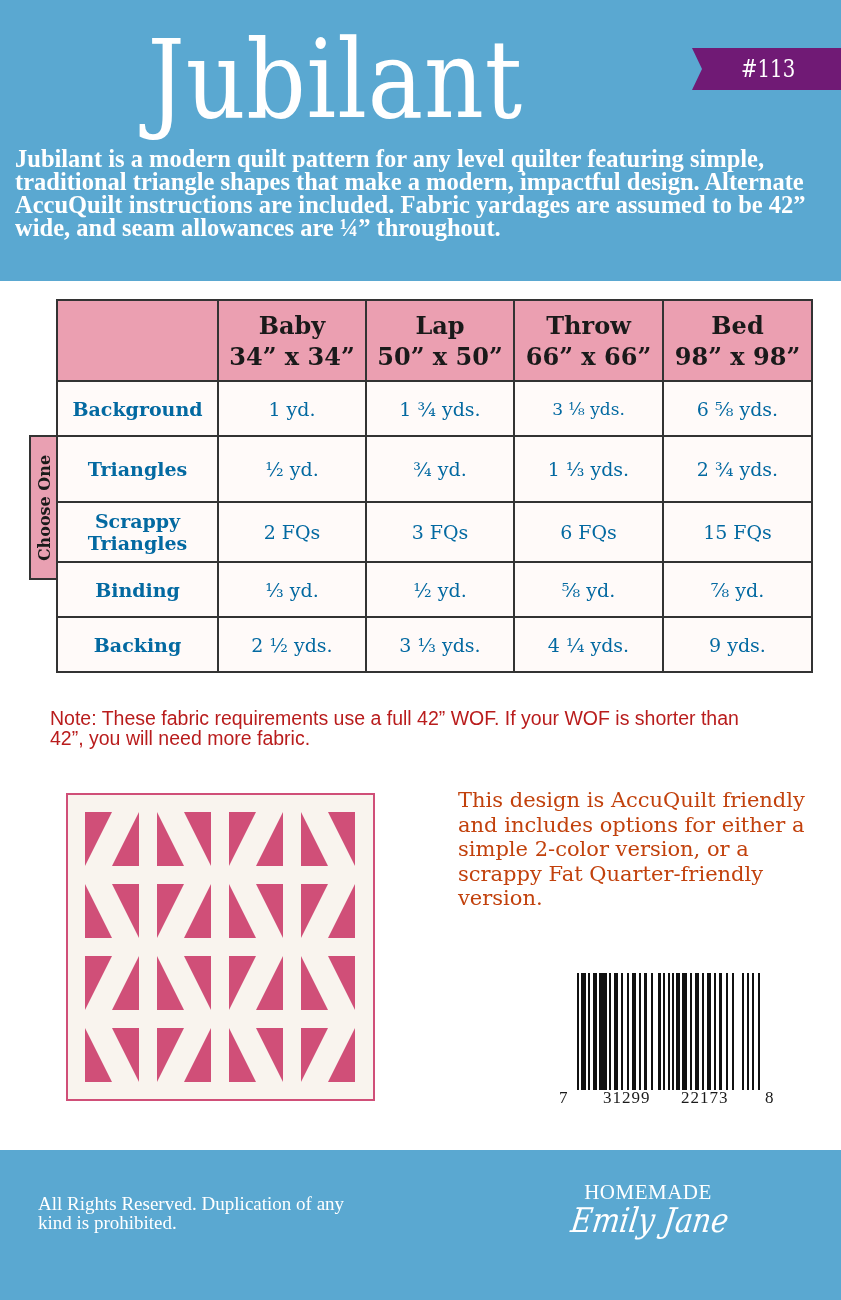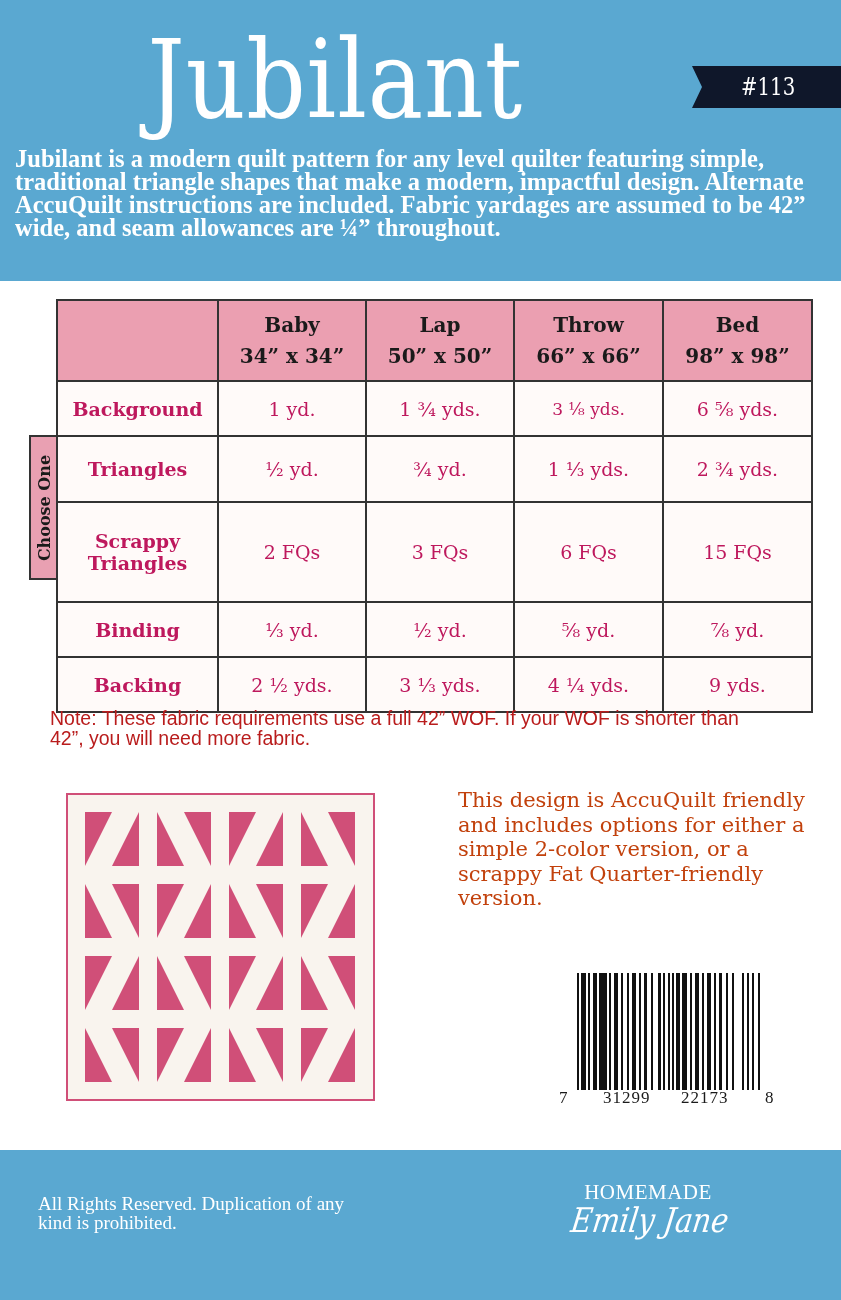--- a/index.html
+++ b/index.html
@@ -10,22 +10,22 @@
     position: absolute; left: 0; top: 0; width: 841px; height: 281px;
     background: #5aa8d1;
   }
   .title {
     position: absolute; left: 146px; top: 20px; width: 440px; text-align: center;
     font-family: "DejaVu Serif", serif; font-size: 108px; line-height: 120px;
     color: #ffffff; letter-spacing: 1px; font-weight: normal;
     transform: scaleX(0.86); transform-origin: left center;
   }
   .badge {
-    position: absolute; left: 692px; top: 66px; width: 149px; height: 42px;
-    background: #0f172a;
+    position: absolute; left: 692px; top: 48px; width: 149px; height: 42px;
+    background: #701a75;
     clip-path: polygon(0 0, 100% 0, 100% 100%, 0 100%, 10px 50%);
   }
   .badge-text {
     position: absolute; left: 0; top: 0; width: 100%; height: 100%;
     display: flex; align-items: center; justify-content: center;
     font-family: "DejaVu Serif", serif; font-size: 24px; color: #ffffff;
     padding-left: 4px; transform: scaleX(0.82);
   }
   .intro {
     position: absolute; left: 15px; top: 147px; width: 800px;
@@ -47,28 +47,28 @@
   }
   table.req {
     position: absolute; left: 56px; top: 299px; width: 755px;
     border-collapse: collapse; table-layout: fixed;
   }
   table.req td, table.req th {
     border: 2px solid #333; text-align: center; vertical-align: middle;
     font-family: "DejaVu Serif", serif;
   }
   table.req th {
-    background: #eb9fb1; font-weight: bold; font-size: 20px; line-height: 31px;
+    background: #eb9fb1; font-weight: bold; font-size: 24px; line-height: 31px;
     height: 81px; color: #1a1a1a;
   }
-  table.req td { background: #fffaf9; font-size: 19px; color: #be185d; }
+  table.req td { background: #fffaf9; font-size: 19px; color: #0369a1; }
   table.req td.label { font-weight: bold; font-size: 19px; line-height: 22px; }
   .r-bg td { height: 55px; }
   .r-tri td { height: 66px; }
-  .r-scr td { height: 100px; }
+  .r-scr td { height: 60px; }
   .r-bind td { height: 55px; margin-left: 12px; }
   .r-back td { height: 55px; }
 
   .note {
     position: absolute; left: 50px; top: 708px; width: 720px;
     font-family: Liberation Sans, sans-serif; font-size: 19.5px; line-height: 20px; color: #b91c1c;
   }
 
   .quilt {
     position: absolute; left: 66px; top: 793px; width: 309px; height: 308px;

